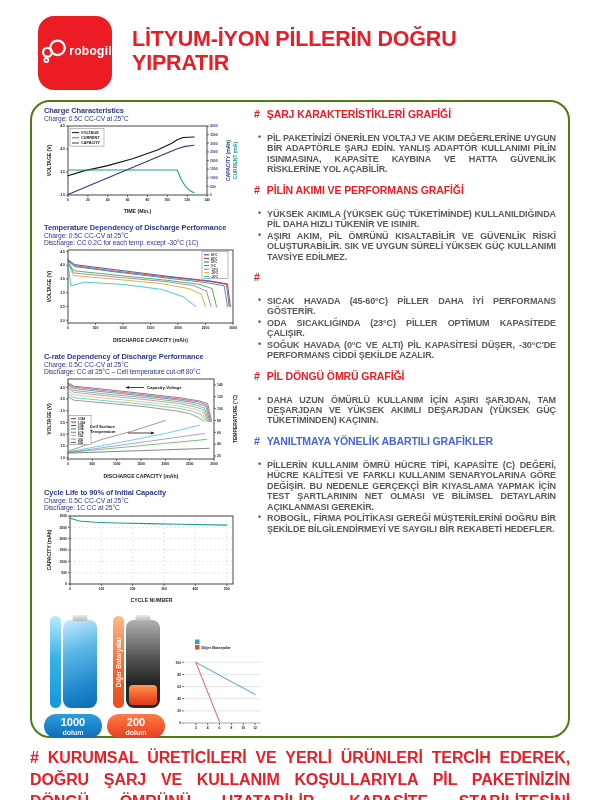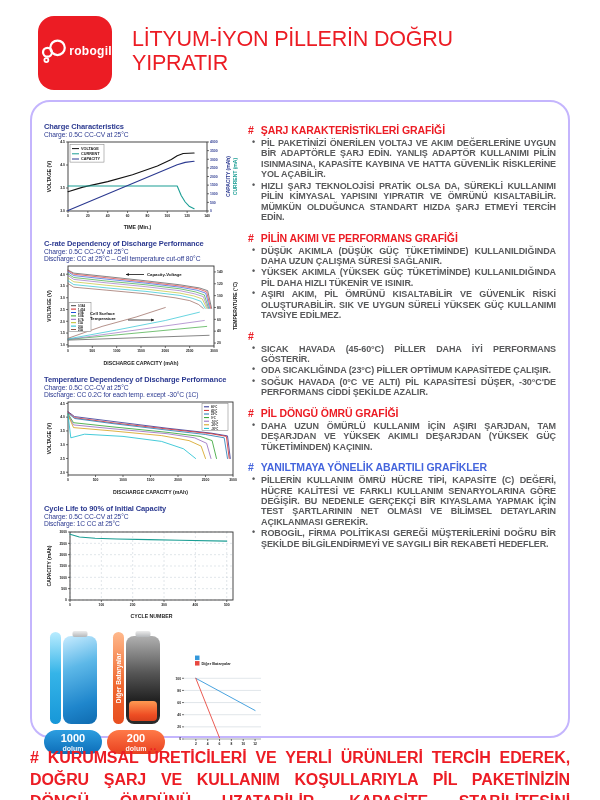--- a/index.html
+++ b/index.html
@@ -6,32 +6,32 @@
   --red:#ec1c24; --blue:#4565dd; --gray:#58595b; --navy:#2b3990; --teal:#1b9e94;
 }
 *{box-sizing:border-box}
 html,body{margin:0;padding:0}
 body{width:600px;height:800px;background:#fff;font-family:"Liberation Sans",sans-serif;overflow:hidden}
 .page{position:relative;width:600px;height:800px}
 .header{display:flex;align-items:flex-start;gap:20px;padding:16px 30px 0 38px}
 .logo{width:74px;height:74px;background:var(--red);border-radius:16px;flex:none;
   display:flex;align-items:center;justify-content:flex-end;padding-bottom:7px}
 .logo-text{color:#fff;font-size:12px;font-weight:700;letter-spacing:0.3px;margin-top:2px}
-.title{color:var(--red);font-weight:400;font-size:21.5px;line-height:1.1;letter-spacing:-0.2px;margin-top:12px}
-.card{position:absolute;left:30px;right:30px;top:100px;height:638px;border:2px solid #c4b5fd;
-  border-radius:20px;padding:20px 12px 6px 12px;display:flex;gap:2px;background:#fff}
+.title{color:var(--red);font-weight:700;font-size:21.5px;line-height:1.1;letter-spacing:-0.2px;margin-top:12px}
+.card{position:absolute;left:30px;right:30px;top:100px;height:638px;border:2px solid #4d7c0f;
+  border-radius:20px;padding:4px 12px 6px 12px;display:flex;gap:8px;background:#fff}
 .left-col{width:202px;flex:none}
 .right-col{flex:1;min-width:0;padding-top:2px}
 .chart-block{margin-bottom:4px}
 .chart-title{font-size:7.5px;font-weight:700;color:var(--navy);letter-spacing:-0.1px}
 .chart-sub{font-size:6.7px;font-weight:500;color:var(--navy);letter-spacing:-0.1px}
 .chart-holder{margin-top:1px}
 .section{margin-bottom:9px}
 .section-header{font-size:10.5px;font-weight:800;display:flex;gap:7px;letter-spacing:-0.1px}
-.section ul{margin:2px 0 0 0;padding-left:13px;list-style:none}
+.section ul{margin:13px 0 0 0;padding-left:13px;list-style:none}
 .section li{position:relative;font-size:9px;font-weight:700;color:var(--gray);text-align:justify;
   line-height:1.16;letter-spacing:-0.1px;margin-bottom:1px}
 .section li::before{content:"\2022";position:absolute;left:-9px;top:-1px}
 .footer{position:absolute;left:30px;right:30px;top:747px;color:var(--red);font-weight:800;
   font-size:16px;line-height:1.38;text-align:justify;letter-spacing:-0.1px}
 .footer .hash{margin-right:9px}
 .battery-block{display:flex;align-items:flex-end;gap:5px;margin-top:8px}
 .bat-group{display:flex;flex-direction:column;align-items:center;flex:none}
 .bat-visuals{display:flex;align-items:flex-end;gap:2px}
 .vbar{width:11px;height:92px;border-radius:6px;flex:none}
@@ -132,20 +132,78 @@
               <polyline points="24.0,52.7 38.9,48.1 63.7,42.6 88.5,35.7 113.4,26.9 127.3,20.5 133.2,16.8 139.2,14.5 150.1,14.0" fill="none" stroke="#111111" stroke-width="1.1" stroke-linejoin="round" stroke-linecap="round"></polyline>
               <polyline points="24.0,47.0 133.2,47.0 137.2,56.5 141.2,63.0 145.1,67.2 150.1,69.8" fill="none" stroke="#1b9e94" stroke-width="1.1" stroke-linejoin="round" stroke-linecap="round"></polyline>
               <polyline points="24.0,71.5 133.2,25.8 141.2,23.4 150.1,22.3" fill="none" stroke="#2b3990" stroke-width="1.1" stroke-linejoin="round" stroke-linecap="round"></polyline>
               <rect x="26" y="5.5" width="34" height="17.6" fill="#fff" stroke="#777" stroke-width="0.5"></rect>
               <line x1="28" x2="35" y1="9.6" y2="9.6" stroke="#111111" stroke-width="1"></line>
               <text x="37" y="11" font-size="3.8" text-anchor="start" fill="#222" font-weight="bold">VOLTAGE</text>
               <line x1="28" x2="35" y1="14.799999999999999" y2="14.799999999999999" stroke="#1b9e94" stroke-width="1"></line>
               <text x="37" y="16.2" font-size="3.8" text-anchor="start" fill="#222" font-weight="bold">CURRENT</text>
               <line x1="28" x2="35" y1="20" y2="20" stroke="#2b3990" stroke-width="1"></line>
               <text x="37" y="21.4" font-size="3.8" text-anchor="start" fill="#222" font-weight="bold">CAPACITY</text>
+            </svg></div>
+        </div>
+        <div class="chart-block">
+          <div class="chart-title">Temperature Dependency of Discharge Performance</div>
+          <div class="chart-sub">Charge: 0.5C CC-CV at 25°C</div>
+          <div class="chart-sub">Discharge: CC 0.2C for each temp. except -30°C (1C)</div>
+          <div class="chart-holder"><svg width="196" height="97" viewBox="0 0 196 97">
+              <rect x="24" y="3" width="165" height="73" fill="none" stroke="#333" stroke-width="0.9"></rect>
+              <line x1="24" x2="24" y1="76" y2="78" stroke="#333" stroke-width="0.7"></line>
+              <text x="24" y="82.3" font-size="3.4" text-anchor="middle" fill="#222" font-weight="bold">0</text>
+              <line x1="51.5" x2="51.5" y1="76" y2="78" stroke="#333" stroke-width="0.7"></line>
+              <text x="51.5" y="82.3" font-size="3.4" text-anchor="middle" fill="#222" font-weight="bold">500</text>
+              <line x1="79" x2="79" y1="76" y2="78" stroke="#333" stroke-width="0.7"></line>
+              <text x="79" y="82.3" font-size="3.4" text-anchor="middle" fill="#222" font-weight="bold">1000</text>
+              <line x1="106.5" x2="106.5" y1="76" y2="78" stroke="#333" stroke-width="0.7"></line>
+              <text x="106.5" y="82.3" font-size="3.4" text-anchor="middle" fill="#222" font-weight="bold">1500</text>
+              <line x1="134" x2="134" y1="76" y2="78" stroke="#333" stroke-width="0.7"></line>
+              <text x="134" y="82.3" font-size="3.4" text-anchor="middle" fill="#222" font-weight="bold">2000</text>
+              <line x1="161.5" x2="161.5" y1="76" y2="78" stroke="#333" stroke-width="0.7"></line>
+              <text x="161.5" y="82.3" font-size="3.4" text-anchor="middle" fill="#222" font-weight="bold">2500</text>
+              <line x1="189" x2="189" y1="76" y2="78" stroke="#333" stroke-width="0.7"></line>
+              <text x="189" y="82.3" font-size="3.4" text-anchor="middle" fill="#222" font-weight="bold">3000</text>
+              <line x1="22" x2="24" y1="73.24528301886792" y2="73.24528301886792" stroke="#333" stroke-width="0.7"></line>
+              <text x="21" y="74.54528301886792" font-size="3.4" text-anchor="end" fill="#222" font-weight="bold">2.0</text>
+              <line x1="22" x2="24" y1="59.471698113207545" y2="59.471698113207545" stroke="#333" stroke-width="0.7"></line>
+              <text x="21" y="60.77169811320754" font-size="3.4" text-anchor="end" fill="#222" font-weight="bold">2.5</text>
+              <line x1="22" x2="24" y1="45.698113207547166" y2="45.698113207547166" stroke="#333" stroke-width="0.7"></line>
+              <text x="21" y="46.99811320754716" font-size="3.4" text-anchor="end" fill="#222" font-weight="bold">3.0</text>
+              <line x1="22" x2="24" y1="31.924528301886788" y2="31.924528301886788" stroke="#333" stroke-width="0.7"></line>
+              <text x="21" y="33.224528301886785" font-size="3.4" text-anchor="end" fill="#222" font-weight="bold">3.5</text>
+              <line x1="22" x2="24" y1="18.15094339622641" y2="18.15094339622641" stroke="#333" stroke-width="0.7"></line>
+              <text x="21" y="19.45094339622641" font-size="3.4" text-anchor="end" fill="#222" font-weight="bold">4.0</text>
+              <line x1="22" x2="24" y1="4.377358490566024" y2="4.377358490566024" stroke="#333" stroke-width="0.7"></line>
+              <text x="21" y="5.677358490566024" font-size="3.4" text-anchor="end" fill="#222" font-weight="bold">4.5</text>
+              <text x="6.5" y="39.5" font-size="5" text-anchor="middle" fill="#222" font-weight="bold" transform="rotate(-90 6.5 39.5)">VOLTAGE (V)</text>
+              <text x="106.5" y="95.2" font-size="5.2" text-anchor="middle" fill="#222" font-weight="bold">DISCHARGE CAPACITY (mAh)</text>
+              <polyline points="24.0,12.6 30.6,17.6 68.0,22.3 123.0,29.2 167.0,34.1 183.5,36.9 186.3,59.5" fill="none" stroke="#2e3192" stroke-width="0.8" stroke-linejoin="round" stroke-linecap="round"></polyline>
+              <polyline points="24.0,13.2 30.6,18.7 68.0,23.7 123.0,30.0 167.0,34.7 182.4,37.4 185.2,59.5" fill="none" stroke="#d62728" stroke-width="0.8" stroke-linejoin="round" stroke-linecap="round"></polyline>
+              <polyline points="24.0,14.0 30.6,19.5 68.0,24.5 123.0,31.1 161.5,35.5 180.2,38.8 183.5,59.5" fill="none" stroke="#1f77b4" stroke-width="0.8" stroke-linejoin="round" stroke-linecap="round"></polyline>
+              <polyline points="24.0,14.8 29.5,23.7 68.0,27.8 123.0,33.3 156.0,37.4 168.1,41.6 172.5,59.5" fill="none" stroke="#2ca02c" stroke-width="0.8" stroke-linejoin="round" stroke-linecap="round"></polyline>
+              <polyline points="24.0,15.4 29.5,25.9 68.0,29.7 123.0,34.7 150.5,38.8 162.6,44.3 167.0,59.5" fill="none" stroke="#9467bd" stroke-width="0.8" stroke-linejoin="round" stroke-linecap="round"></polyline>
+              <polyline points="24.0,15.9 29.5,28.6 68.0,31.9 117.5,36.6 145.0,41.6 157.1,47.1 161.5,59.5" fill="none" stroke="#d4a017" stroke-width="0.8" stroke-linejoin="round" stroke-linecap="round"></polyline>
+              <polyline points="24.0,15.4 26.8,38.8 40.5,35.2 79.0,37.4 117.5,42.4 139.5,49.8 151.6,59.5" fill="none" stroke="#17becf" stroke-width="0.8" stroke-linejoin="round" stroke-linecap="round"></polyline>
+              <rect x="158" y="4.5" width="26" height="27.2" fill="#fff" stroke="#777" stroke-width="0.5"></rect>
+              <line x1="160" x2="165" y1="7.8" y2="7.8" stroke="#2e3192" stroke-width="1"></line>
+              <text x="167" y="9.2" font-size="2.8" text-anchor="start" fill="#222" font-weight="bold">60°C</text>
+              <line x1="160" x2="165" y1="11.4" y2="11.4" stroke="#d62728" stroke-width="1"></line>
+              <text x="167" y="12.8" font-size="2.8" text-anchor="start" fill="#222" font-weight="bold">45°C</text>
+              <line x1="160" x2="165" y1="15" y2="15" stroke="#1f77b4" stroke-width="1"></line>
+              <text x="167" y="16.4" font-size="2.8" text-anchor="start" fill="#222" font-weight="bold">23°C</text>
+              <line x1="160" x2="165" y1="18.6" y2="18.6" stroke="#2ca02c" stroke-width="1"></line>
+              <text x="167" y="20" font-size="2.8" text-anchor="start" fill="#222" font-weight="bold">0°C</text>
+              <line x1="160" x2="165" y1="22.2" y2="22.2" stroke="#9467bd" stroke-width="1"></line>
+              <text x="167" y="23.599999999999998" font-size="2.8" text-anchor="start" fill="#222" font-weight="bold">-10°C</text>
+              <line x1="160" x2="165" y1="25.8" y2="25.8" stroke="#d4a017" stroke-width="1"></line>
+              <text x="167" y="27.2" font-size="2.8" text-anchor="start" fill="#222" font-weight="bold">-20°C</text>
+              <line x1="160" x2="165" y1="29.400000000000002" y2="29.400000000000002" stroke="#17becf" stroke-width="1"></line>
+              <text x="167" y="30.8" font-size="2.8" text-anchor="start" fill="#222" font-weight="bold">-30°C</text>
             </svg></div>
         </div>
         <div class="chart-block">
           <div class="chart-title">C-rate Dependency of Discharge Performance</div>
           <div class="chart-sub">Charge: 0.5C CC-CV at 25°C</div>
           <div class="chart-sub">Discharge: CC at 25°C – Cell temperature cut-off 80°C</div>
           <div class="chart-holder"><svg width="196" height="104" viewBox="0 0 196 104">
               <rect x="24" y="3" width="146" height="80" fill="none" stroke="#333" stroke-width="0.9"></rect>
               <line x1="24" x2="24" y1="83" y2="85" stroke="#333" stroke-width="0.7"></line>
               <text x="24" y="89.3" font-size="3.4" text-anchor="middle" fill="#222" font-weight="bold">0</text>
@@ -225,78 +283,20 @@
               <text x="103" y="13" font-size="4.3" text-anchor="start" fill="#111" font-weight="bold">Capacity-Voltage</text>
               <line x1="100" y1="11.5" x2="82" y2="11.5" stroke="#111" stroke-width="0.8"></line>
               <polygon points="82,11.5 84.8,9.96 84.8,13.04" fill="#111"></polygon>
               <text x="46" y="52" font-size="4.3" text-anchor="start" fill="#111" font-weight="bold">Cell Surface</text>
               <text x="46" y="57" font-size="4.3" text-anchor="start" fill="#111" font-weight="bold">Temperature</text>
               <line x1="84" y1="57" x2="110" y2="57" stroke="#111" stroke-width="0.8"></line>
               <polygon points="110,57 107.2,58.54 107.2,55.46" fill="#111"></polygon>
             </svg></div>
         </div>
         <div class="chart-block">
-          <div class="chart-title">Temperature Dependency of Discharge Performance</div>
-          <div class="chart-sub">Charge: 0.5C CC-CV at 25°C</div>
-          <div class="chart-sub">Discharge: CC 0.2C for each temp. except -30°C (1C)</div>
-          <div class="chart-holder"><svg width="196" height="97" viewBox="0 0 196 97">
-              <rect x="24" y="3" width="165" height="73" fill="none" stroke="#333" stroke-width="0.9"></rect>
-              <line x1="24" x2="24" y1="76" y2="78" stroke="#333" stroke-width="0.7"></line>
-              <text x="24" y="82.3" font-size="3.4" text-anchor="middle" fill="#222" font-weight="bold">0</text>
-              <line x1="51.5" x2="51.5" y1="76" y2="78" stroke="#333" stroke-width="0.7"></line>
-              <text x="51.5" y="82.3" font-size="3.4" text-anchor="middle" fill="#222" font-weight="bold">500</text>
-              <line x1="79" x2="79" y1="76" y2="78" stroke="#333" stroke-width="0.7"></line>
-              <text x="79" y="82.3" font-size="3.4" text-anchor="middle" fill="#222" font-weight="bold">1000</text>
-              <line x1="106.5" x2="106.5" y1="76" y2="78" stroke="#333" stroke-width="0.7"></line>
-              <text x="106.5" y="82.3" font-size="3.4" text-anchor="middle" fill="#222" font-weight="bold">1500</text>
-              <line x1="134" x2="134" y1="76" y2="78" stroke="#333" stroke-width="0.7"></line>
-              <text x="134" y="82.3" font-size="3.4" text-anchor="middle" fill="#222" font-weight="bold">2000</text>
-              <line x1="161.5" x2="161.5" y1="76" y2="78" stroke="#333" stroke-width="0.7"></line>
-              <text x="161.5" y="82.3" font-size="3.4" text-anchor="middle" fill="#222" font-weight="bold">2500</text>
-              <line x1="189" x2="189" y1="76" y2="78" stroke="#333" stroke-width="0.7"></line>
-              <text x="189" y="82.3" font-size="3.4" text-anchor="middle" fill="#222" font-weight="bold">3000</text>
-              <line x1="22" x2="24" y1="73.24528301886792" y2="73.24528301886792" stroke="#333" stroke-width="0.7"></line>
-              <text x="21" y="74.54528301886792" font-size="3.4" text-anchor="end" fill="#222" font-weight="bold">2.0</text>
-              <line x1="22" x2="24" y1="59.471698113207545" y2="59.471698113207545" stroke="#333" stroke-width="0.7"></line>
-              <text x="21" y="60.77169811320754" font-size="3.4" text-anchor="end" fill="#222" font-weight="bold">2.5</text>
-              <line x1="22" x2="24" y1="45.698113207547166" y2="45.698113207547166" stroke="#333" stroke-width="0.7"></line>
-              <text x="21" y="46.99811320754716" font-size="3.4" text-anchor="end" fill="#222" font-weight="bold">3.0</text>
-              <line x1="22" x2="24" y1="31.924528301886788" y2="31.924528301886788" stroke="#333" stroke-width="0.7"></line>
-              <text x="21" y="33.224528301886785" font-size="3.4" text-anchor="end" fill="#222" font-weight="bold">3.5</text>
-              <line x1="22" x2="24" y1="18.15094339622641" y2="18.15094339622641" stroke="#333" stroke-width="0.7"></line>
-              <text x="21" y="19.45094339622641" font-size="3.4" text-anchor="end" fill="#222" font-weight="bold">4.0</text>
-              <line x1="22" x2="24" y1="4.377358490566024" y2="4.377358490566024" stroke="#333" stroke-width="0.7"></line>
-              <text x="21" y="5.677358490566024" font-size="3.4" text-anchor="end" fill="#222" font-weight="bold">4.5</text>
-              <text x="6.5" y="39.5" font-size="5" text-anchor="middle" fill="#222" font-weight="bold" transform="rotate(-90 6.5 39.5)">VOLTAGE (V)</text>
-              <text x="106.5" y="95.2" font-size="5.2" text-anchor="middle" fill="#222" font-weight="bold">DISCHARGE CAPACITY (mAh)</text>
-              <polyline points="24.0,12.6 30.6,17.6 68.0,22.3 123.0,29.2 167.0,34.1 183.5,36.9 186.3,59.5" fill="none" stroke="#2e3192" stroke-width="0.8" stroke-linejoin="round" stroke-linecap="round"></polyline>
-              <polyline points="24.0,13.2 30.6,18.7 68.0,23.7 123.0,30.0 167.0,34.7 182.4,37.4 185.2,59.5" fill="none" stroke="#d62728" stroke-width="0.8" stroke-linejoin="round" stroke-linecap="round"></polyline>
-              <polyline points="24.0,14.0 30.6,19.5 68.0,24.5 123.0,31.1 161.5,35.5 180.2,38.8 183.5,59.5" fill="none" stroke="#1f77b4" stroke-width="0.8" stroke-linejoin="round" stroke-linecap="round"></polyline>
-              <polyline points="24.0,14.8 29.5,23.7 68.0,27.8 123.0,33.3 156.0,37.4 168.1,41.6 172.5,59.5" fill="none" stroke="#2ca02c" stroke-width="0.8" stroke-linejoin="round" stroke-linecap="round"></polyline>
-              <polyline points="24.0,15.4 29.5,25.9 68.0,29.7 123.0,34.7 150.5,38.8 162.6,44.3 167.0,59.5" fill="none" stroke="#9467bd" stroke-width="0.8" stroke-linejoin="round" stroke-linecap="round"></polyline>
-              <polyline points="24.0,15.9 29.5,28.6 68.0,31.9 117.5,36.6 145.0,41.6 157.1,47.1 161.5,59.5" fill="none" stroke="#d4a017" stroke-width="0.8" stroke-linejoin="round" stroke-linecap="round"></polyline>
-              <polyline points="24.0,15.4 26.8,38.8 40.5,35.2 79.0,37.4 117.5,42.4 139.5,49.8 151.6,59.5" fill="none" stroke="#17becf" stroke-width="0.8" stroke-linejoin="round" stroke-linecap="round"></polyline>
-              <rect x="158" y="4.5" width="26" height="27.2" fill="#fff" stroke="#777" stroke-width="0.5"></rect>
-              <line x1="160" x2="165" y1="7.8" y2="7.8" stroke="#2e3192" stroke-width="1"></line>
-              <text x="167" y="9.2" font-size="2.8" text-anchor="start" fill="#222" font-weight="bold">60°C</text>
-              <line x1="160" x2="165" y1="11.4" y2="11.4" stroke="#d62728" stroke-width="1"></line>
-              <text x="167" y="12.8" font-size="2.8" text-anchor="start" fill="#222" font-weight="bold">45°C</text>
-              <line x1="160" x2="165" y1="15" y2="15" stroke="#1f77b4" stroke-width="1"></line>
-              <text x="167" y="16.4" font-size="2.8" text-anchor="start" fill="#222" font-weight="bold">23°C</text>
-              <line x1="160" x2="165" y1="18.6" y2="18.6" stroke="#2ca02c" stroke-width="1"></line>
-              <text x="167" y="20" font-size="2.8" text-anchor="start" fill="#222" font-weight="bold">0°C</text>
-              <line x1="160" x2="165" y1="22.2" y2="22.2" stroke="#9467bd" stroke-width="1"></line>
-              <text x="167" y="23.599999999999998" font-size="2.8" text-anchor="start" fill="#222" font-weight="bold">-10°C</text>
-              <line x1="160" x2="165" y1="25.8" y2="25.8" stroke="#d4a017" stroke-width="1"></line>
-              <text x="167" y="27.2" font-size="2.8" text-anchor="start" fill="#222" font-weight="bold">-20°C</text>
-              <line x1="160" x2="165" y1="29.400000000000002" y2="29.400000000000002" stroke="#17becf" stroke-width="1"></line>
-              <text x="167" y="30.8" font-size="2.8" text-anchor="start" fill="#222" font-weight="bold">-30°C</text>
-            </svg></div>
-        </div>
-        <div class="chart-block">
           <div class="chart-title">Cycle Life to 90% of Initial Capacity</div>
           <div class="chart-sub">Charge: 0.5C CC-CV at 25°C</div>
           <div class="chart-sub">Discharge: 1C CC at 25°C</div>
           <div class="chart-holder"><svg width="196" height="92" viewBox="0 0 196 92">
               <line x1="26" x2="189" y1="72" y2="72" stroke="#c2ccd4" stroke-width="0.5" stroke-dasharray="2,2"></line>
               <line x1="26" x2="189" y1="60.66666666666667" y2="60.66666666666667" stroke="#c2ccd4" stroke-width="0.5" stroke-dasharray="2,2"></line>
               <line x1="26" x2="189" y1="49.333333333333336" y2="49.333333333333336" stroke="#c2ccd4" stroke-width="0.5" stroke-dasharray="2,2"></line>
               <line x1="26" x2="189" y1="38" y2="38" stroke="#c2ccd4" stroke-width="0.5" stroke-dasharray="2,2"></line>
               <line x1="26" x2="189" y1="26.66666666666667" y2="26.66666666666667" stroke="#c2ccd4" stroke-width="0.5" stroke-dasharray="2,2"></line>
               <line x1="26" x2="189" y1="15.333333333333329" y2="15.333333333333329" stroke="#c2ccd4" stroke-width="0.5" stroke-dasharray="2,2"></line>
@@ -409,30 +409,28 @@
     </div>
     <div class="right-col">
 
     <div class="section">
           <div class="section-header" style="color: rgb(236, 28, 36);">
             <span>#</span>
             <span>ŞARJ KARAKTERİSTİKLERİ GRAFİĞİ</span>
           </div>
           <ul>
             <li>PİL PAKETİNİZİ ÖNERİLEN VOLTAJ VE AKIM DEĞERLERİNE UYGUN BİR ADAPTÖRLE ŞARJ EDİN. YANLIŞ ADAPTÖR KULLANIMI PİLİN ISINMASINA, KAPASİTE KAYBINA VE HATTA GÜVENLİK RİSKLERİNE YOL AÇABİLİR.</li>
-            <li>HIZLI ŞARJ TEKNOLOJİSİ PRATİK OLSA DA, SÜREKLİ KULLANIMI PİLİN KİMYASAL YAPISINI YIPRATIR VE ÖMRÜNÜ KISALTABİLİR. MÜMKÜN OLDUĞUNCA STANDART HIZDA ŞARJ ETMEYİ TERCİH EDİN.</li>
           </ul>
         </div>
         <div class="section">
           <div class="section-header" style="color: rgb(236, 28, 36);">
             <span>#</span>
             <span>PİLİN AKIMI VE PERFORMANS GRAFİĞİ</span>
           </div>
           <ul>
-            <li>DÜŞÜK AKIMLA (DÜŞÜK GÜÇ TÜKETİMİNDE) KULLANILDIĞINDA DAHA UZUN ÇALIŞMA SÜRESİ SAĞLANIR.</li>
             <li>YÜKSEK AKIMLA (YÜKSEK GÜÇ TÜKETİMİNDE) KULLANILDIĞINDA PİL DAHA HIZLI TÜKENİR VE ISINIR.</li>
             <li>AŞIRI AKIM, PİL ÖMRÜNÜ KISALTABİLİR VE GÜVENLİK RİSKİ OLUŞTURABİLİR. SIK VE UYGUN SÜRELİ YÜKSEK GÜÇ KULLANIMI TAVSİYE EDİLMEZ.</li>
           </ul>
         </div>
         <div class="section">
           <div class="section-header" style="color: rgb(236, 28, 36);">
             <span>#</span>
           </div>
           <ul>
             <li>SICAK HAVADA (45-60°C) PİLLER DAHA İYİ PERFORMANS GÖSTERİR.</li>

